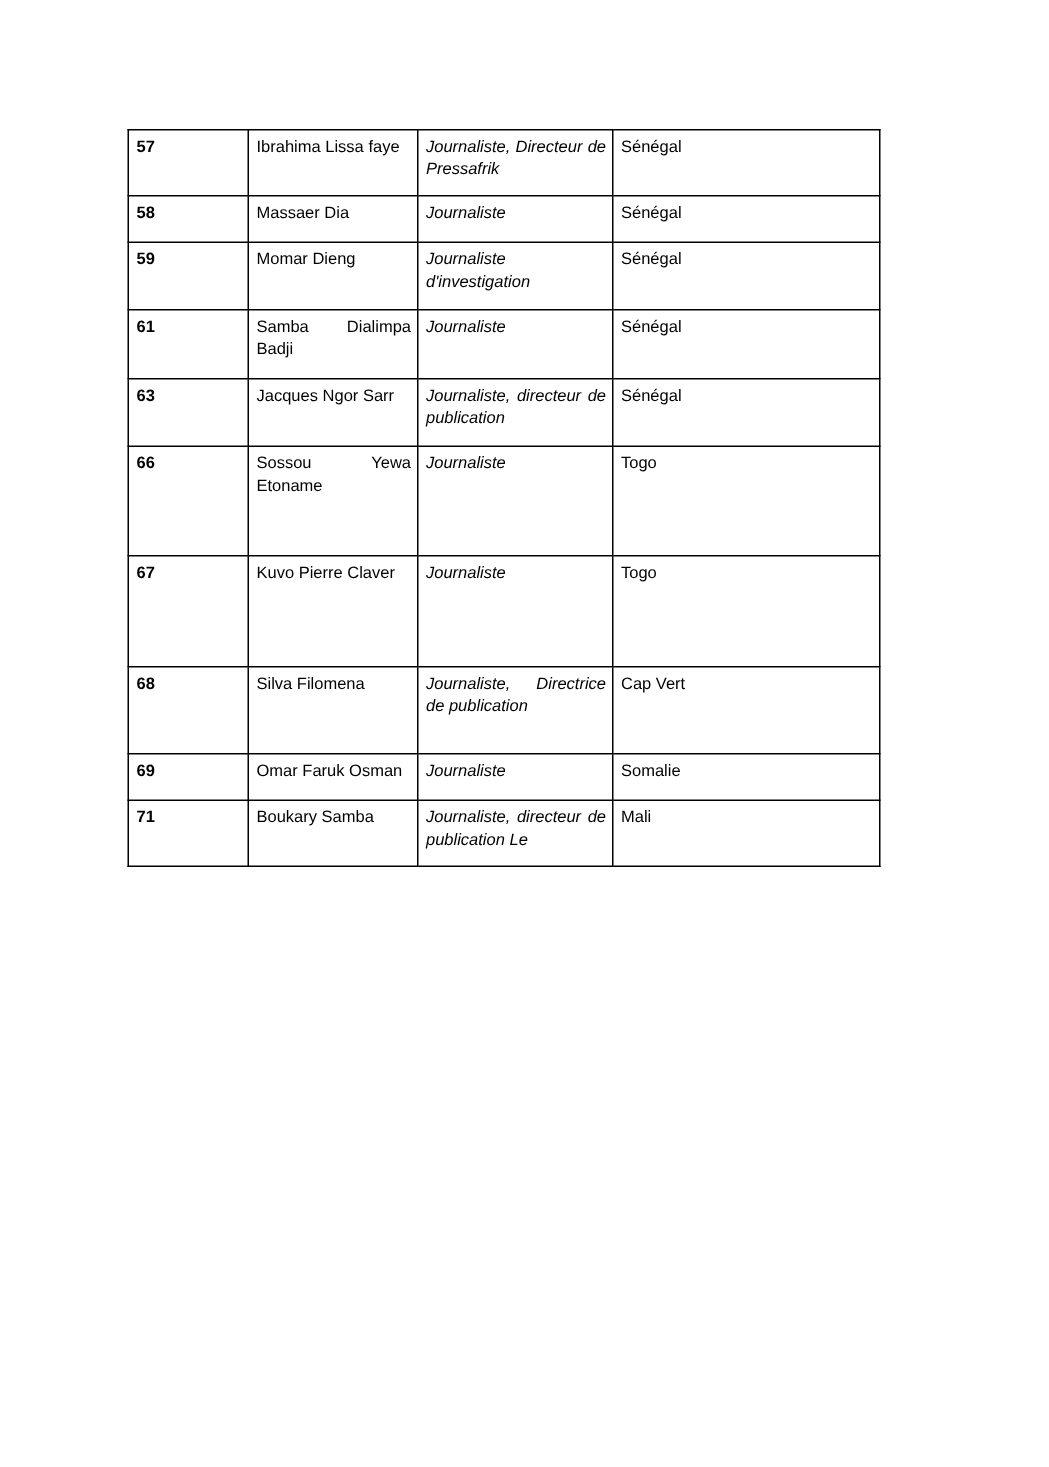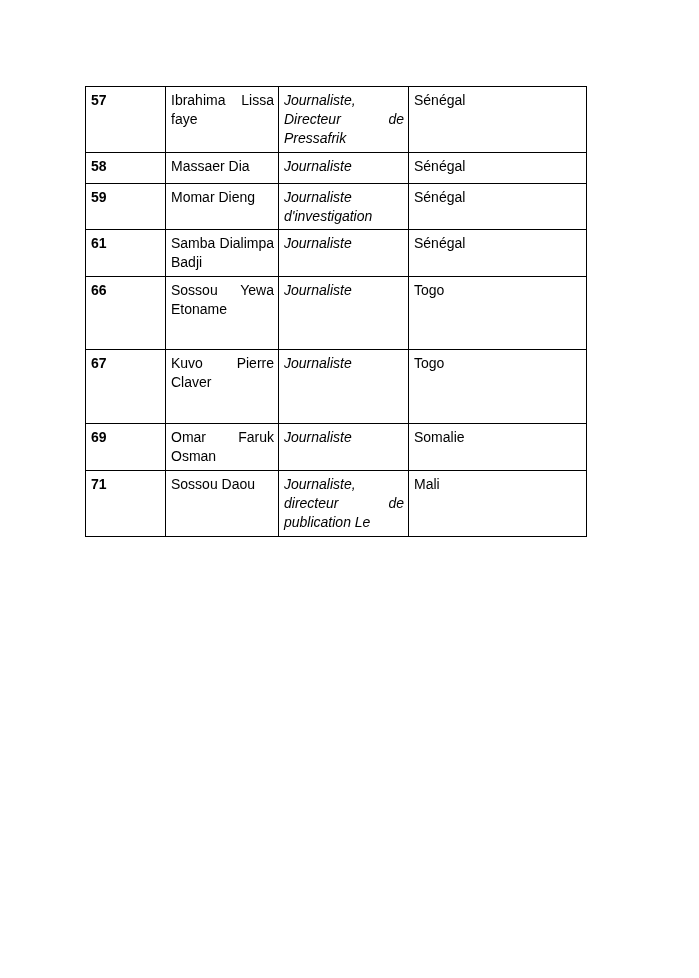--- a/index.html
+++ b/index.html
@@ -28,21 +28,21 @@
     left: 85px;
     top: 86px;
     width: 463px;
     border-collapse: collapse;
     table-layout: fixed;
   }
   .doc-table td {
     border: 1px solid #000000;
     vertical-align: top;
     padding: 4px 4px 4px 5px;
-    font-size: 14px;
+    font-size: 11px;
     line-height: 1.35;
     text-align: justify;
     text-justify: inter-word;
     word-wrap: break-word;
     overflow-wrap: break-word;
   }
   .col-num {
     width: 70px;
     font-weight: bold;
   }
@@ -120,20 +120,34 @@
         <td class="col-name">
             <span class="cell-text">Samba Dialimpa Badji</span>
           </td>
         <td class="col-role">
             <span class="cell-text">Journaliste</span>
           </td>
         <td class="col-country">
             <span class="cell-text">Sénégal</span>
           </td>
       </tr>
+      <tr style="height: 45px;">
+        <td class="col-num">
+            <span class="cell-text">63</span>
+          </td>
+        <td class="col-name">
+            <span class="cell-text">Jacques Ngor Sarr</span>
+          </td>
+        <td class="col-role">
+            <span class="cell-text">Journaliste, directeur de publication</span>
+          </td>
+        <td class="col-country">
+            <span class="cell-text">Sénégal</span>
+          </td>
+      </tr>
       <tr style="height: 73px;">
         <td class="col-num">
             <span class="cell-text">66</span>
           </td>
         <td class="col-name">
             <span class="cell-text">Sossou Yewa Etoname</span>
           </td>
         <td class="col-role">
             <span class="cell-text">Journaliste</span>
           </td>
@@ -148,40 +162,54 @@
         <td class="col-name">
             <span class="cell-text">Kuvo Pierre Claver</span>
           </td>
         <td class="col-role">
             <span class="cell-text">Journaliste</span>
           </td>
         <td class="col-country">
             <span class="cell-text">Togo</span>
           </td>
       </tr>
+      <tr style="height: 58px;">
+        <td class="col-num">
+            <span class="cell-text">68</span>
+          </td>
+        <td class="col-name">
+            <span class="cell-text">Silva Filomena</span>
+          </td>
+        <td class="col-role">
+            <span class="cell-text">Journaliste, Directrice de publication</span>
+          </td>
+        <td class="col-country">
+            <span class="cell-text">Cap Vert</span>
+          </td>
+      </tr>
       <tr style="height: 31px;">
         <td class="col-num">
             <span class="cell-text">69</span>
           </td>
         <td class="col-name">
             <span class="cell-text">Omar Faruk Osman</span>
           </td>
         <td class="col-role">
             <span class="cell-text">Journaliste</span>
           </td>
         <td class="col-country">
             <span class="cell-text">Somalie</span>
           </td>
       </tr>
       <tr style="height: 44px;">
         <td class="col-num">
             <span class="cell-text">71</span>
           </td>
         <td class="col-name">
-            <span class="cell-text">Sossou Daou</span>
+            <span class="cell-text">Boukary Samba</span>
           </td>
         <td class="col-role">
             <span class="cell-text">Journaliste, directeur de publication Le</span>
           </td>
         <td class="col-country">
             <span class="cell-text">Mali</span>
           </td>
       </tr>
     </tbody>
   </table>

